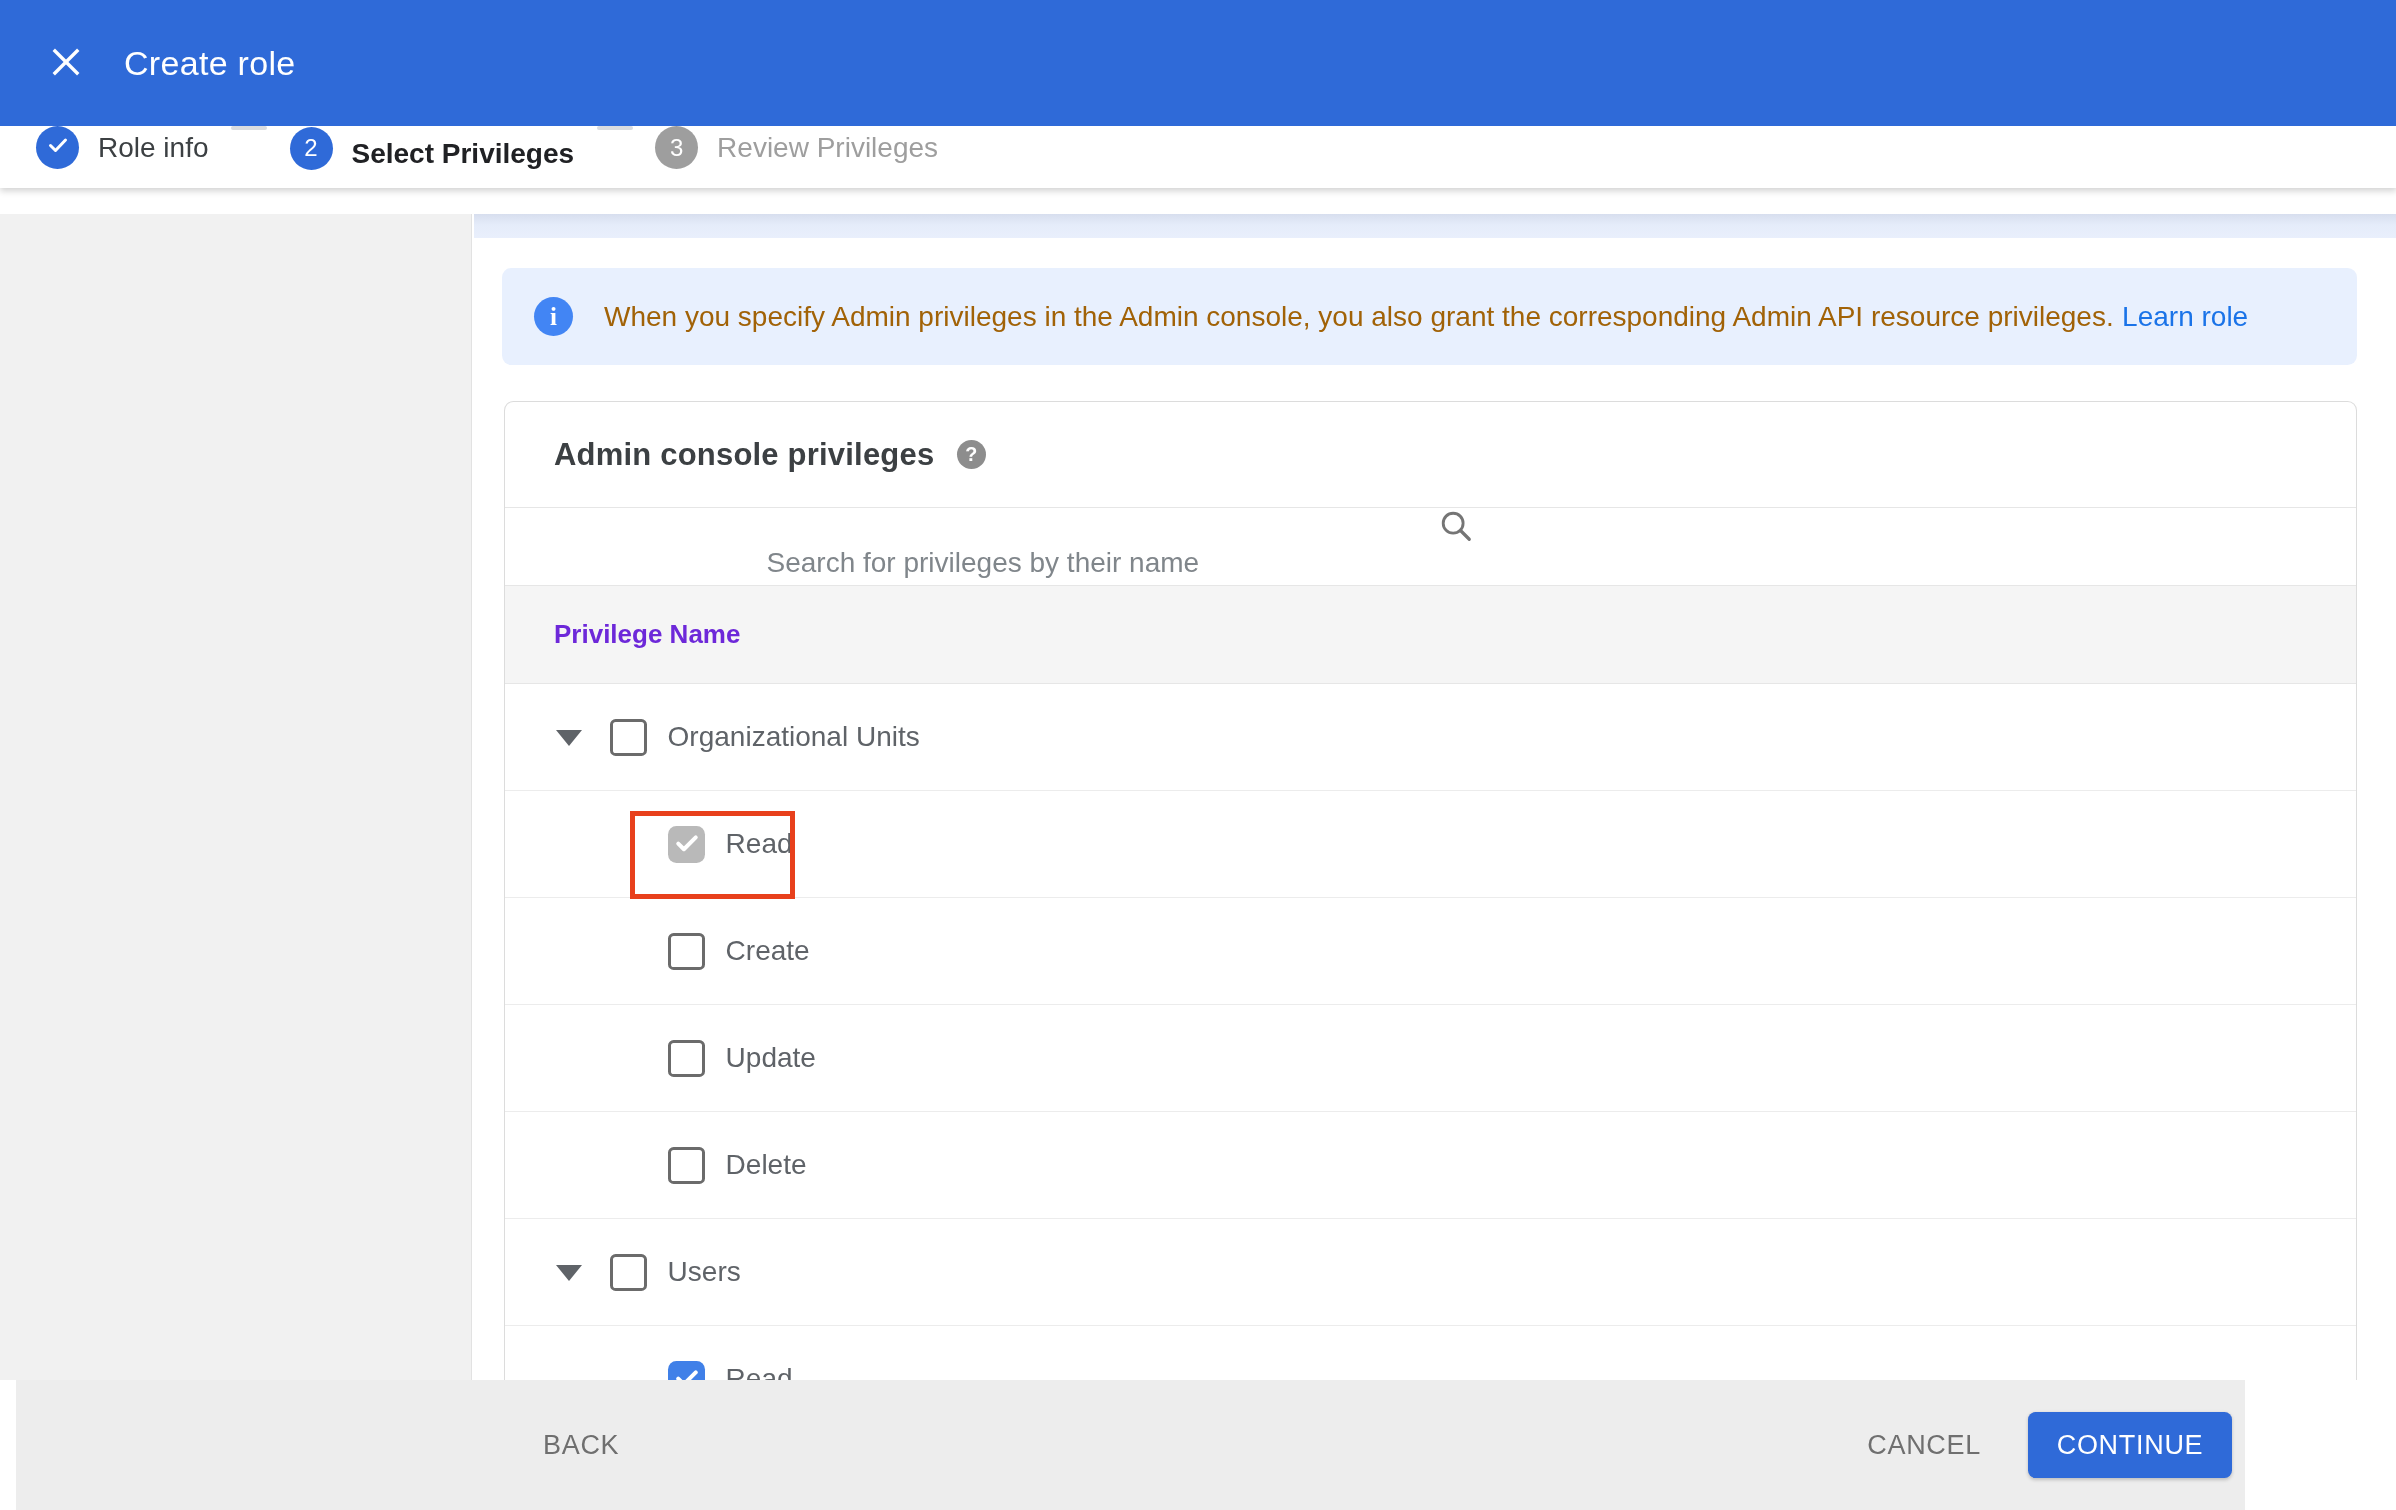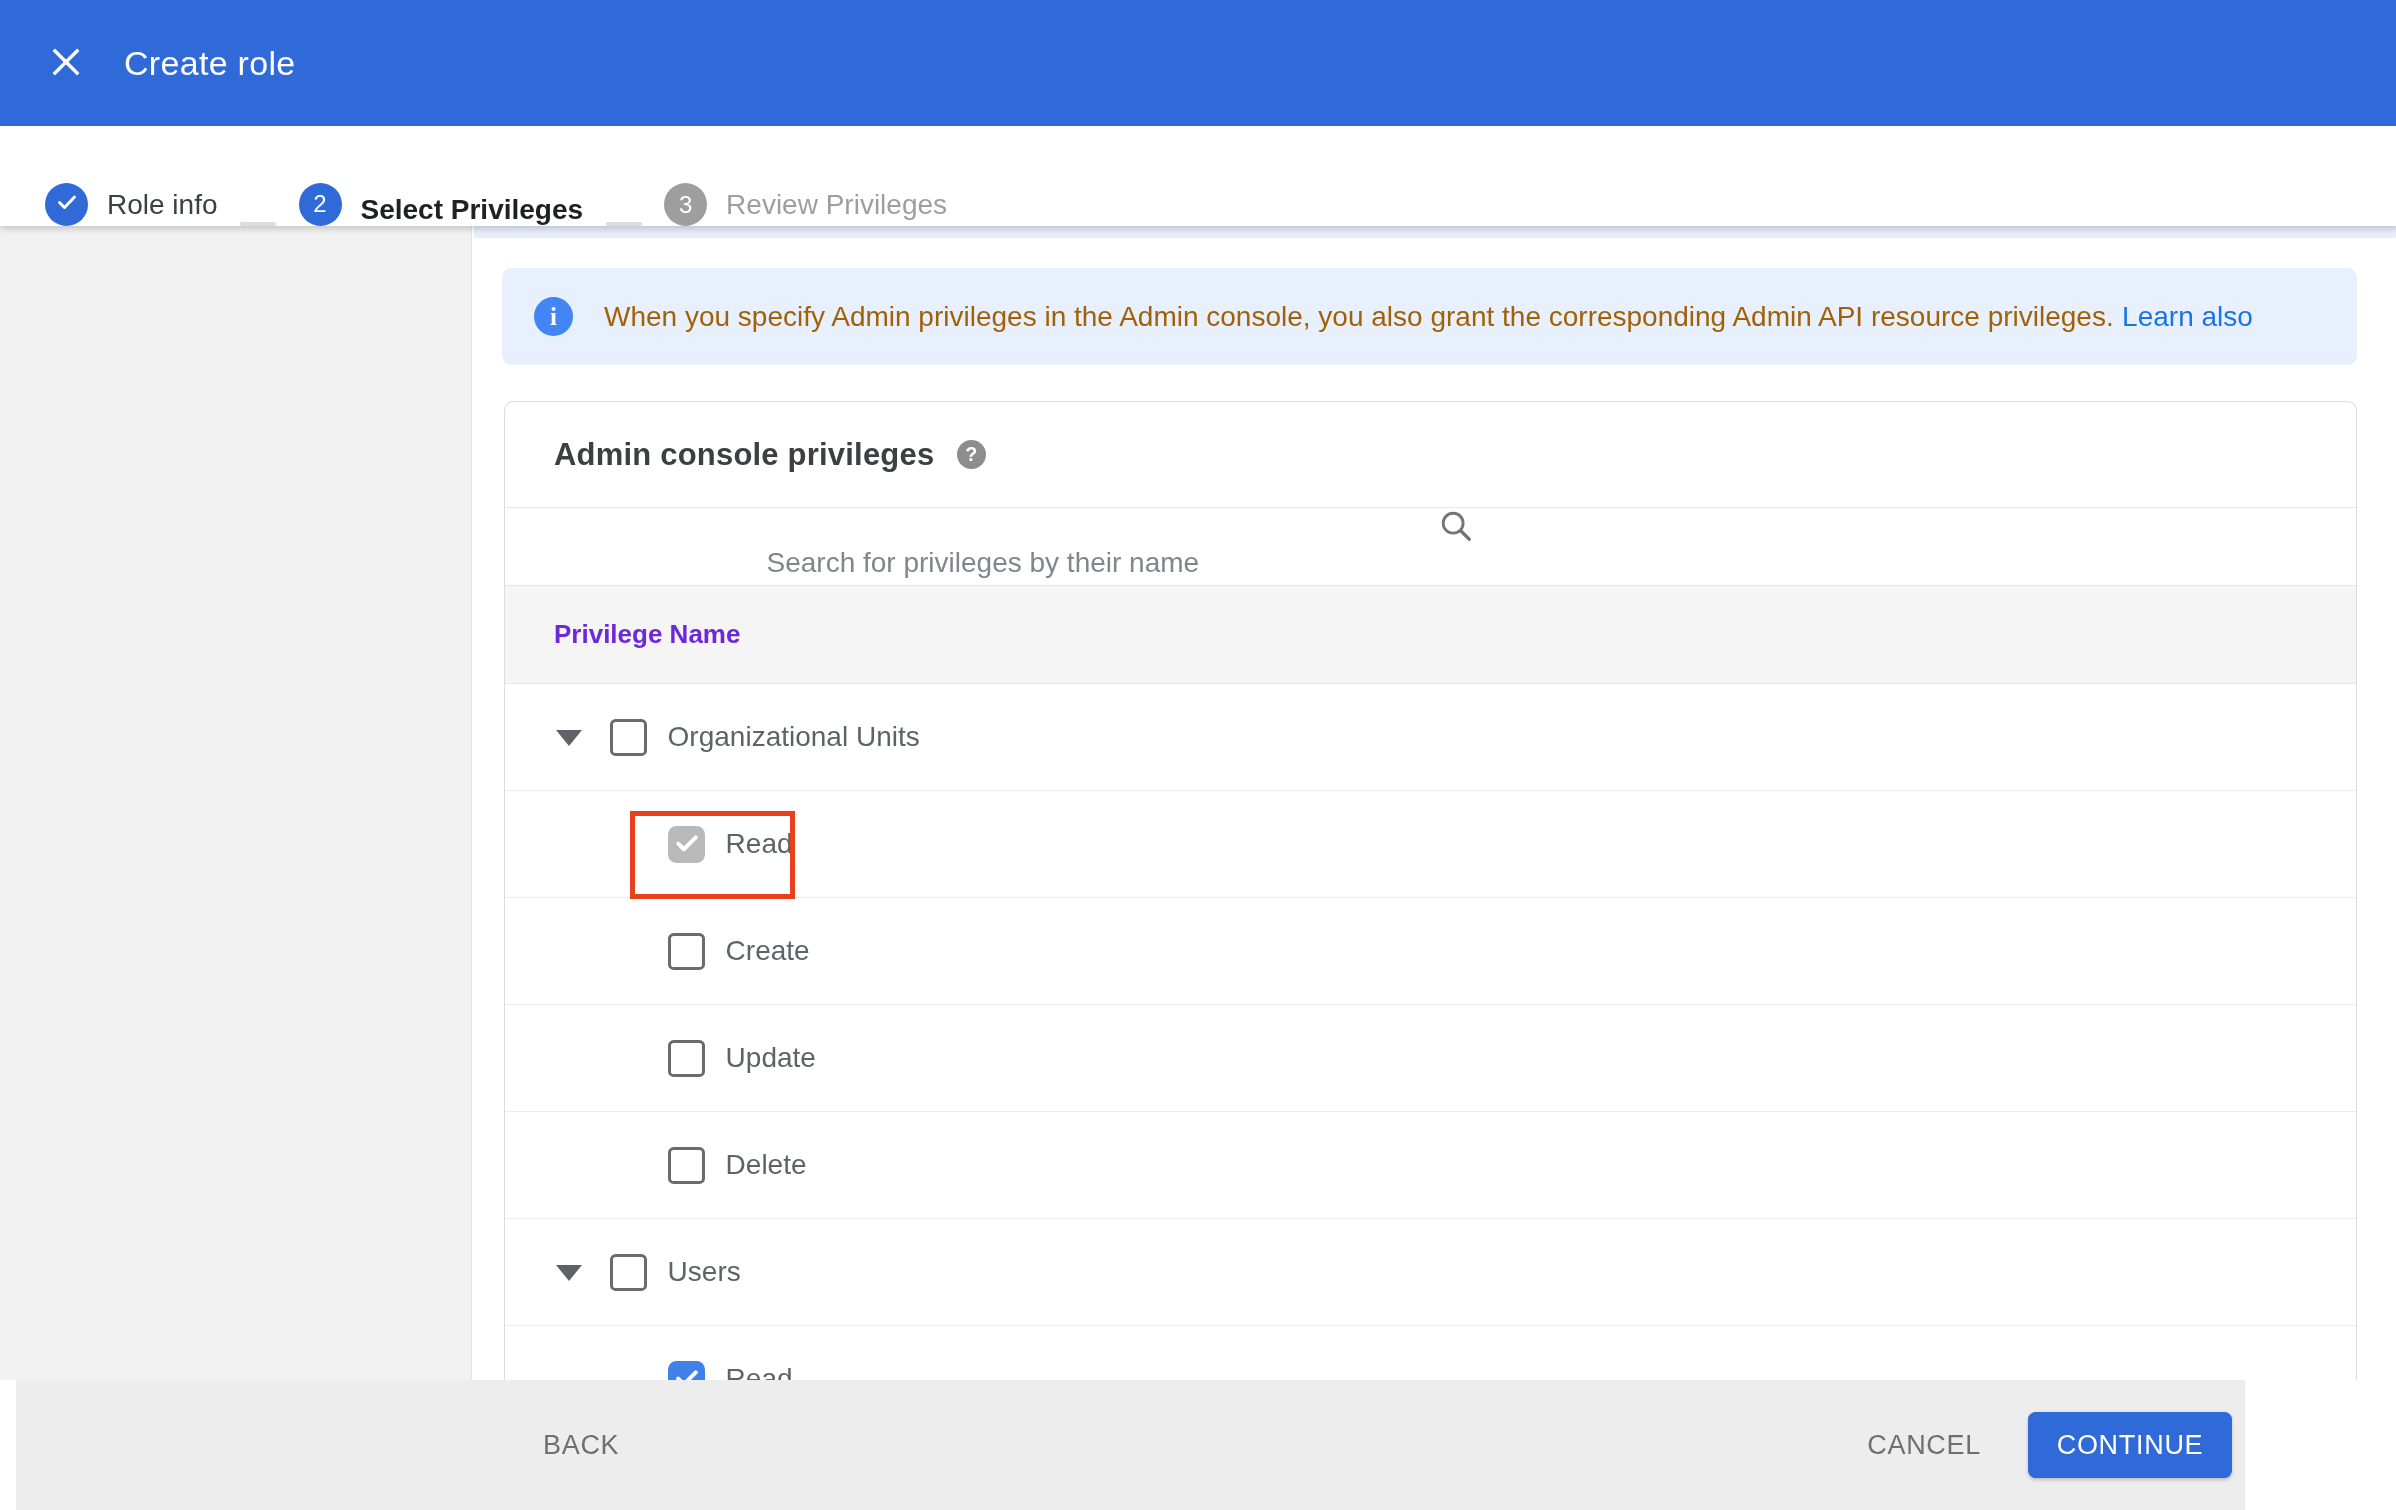--- a/index.html
+++ b/index.html
@@ -9,22 +9,22 @@
 
   
   .app-bar { position:absolute; top:0; left:0; width:2397px; height:126px;
              background:#2f6ad8; display:flex; align-items:center; z-index:30; }
   .close-btn { position:absolute; left:43px; top:0; height:126px; width:45px;
                display:flex; align-items:center; justify-content:center; cursor:pointer; }
   .app-title { position:absolute; left:124px; top:0; height:126px; display:flex;
                align-items:center; color:#fff; font-size:34px; font-weight:400; letter-spacing:0.3px; }
 
   
-  .stepper { position:absolute; top:126px; left:0; width:2397px; height:100px; background:#fff;
-             display:flex; align-items:flex-end; padding-left:45px;
+  .stepper { position:absolute; top:126px; left:0; width:2397px; height:62px; background:#fff;
+             display:flex; align-items:flex-start; padding-left:36px;
              box-shadow:0 2.8px 6.6px rgba(0,0,0,0.18); z-index:20; }
   .step { display:flex; align-items:center; cursor:pointer; }
   .step-circle { width:43px; height:43px; border-radius:50%; display:flex; align-items:center;
                  justify-content:center; color:#fff; font-size:24px; font-weight:400; flex:none; }
   .step-circle.blue { background:#2f6ad8; }
   .step-circle.gray { background:#9e9e9e; }
   .step-label { margin-left:19px; font-size:28px; color:#3c4043; white-space:nowrap; }
   .step-label.active { font-weight:700; color:#202124;margin-top:12px; }
   .step-label.upcoming { color:#9e9e9e; }
   .step-dash { width:36px; height:3.7px; background:#dadce0; border-radius:1.9px; margin:0 22.5px; }
@@ -144,21 +144,21 @@
 
   <div class="body-area">
     <div class="sidebar"></div>
     <div class="content">
 
       <div class="scroll-strip"></div>
 
       <div class="info-banner">
         <div class="info-icon">i</div>
         <span class="info-text">When you specify Admin privileges in the Admin console, you also grant the corresponding Admin API resource privileges.</span>
-        <span class="learn-more">Learn also</span>
+        <span class="learn-more">Learn role</span>
       </div>
 
       <div class="card">
 
         <div class="card-title-row">
           <span class="card-title">Admin console privileges</span>
           <div class="help-icon">?</div>
         </div>
 
         <div class="search-row">

